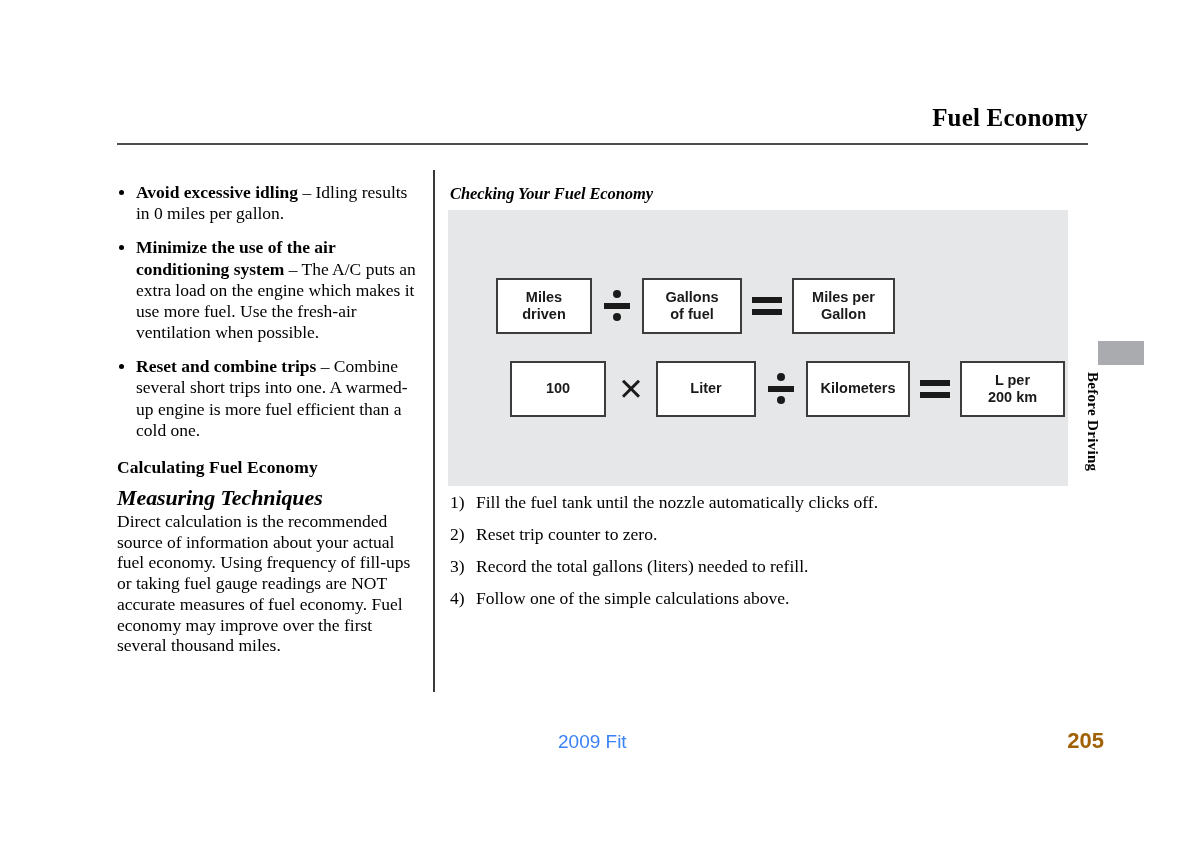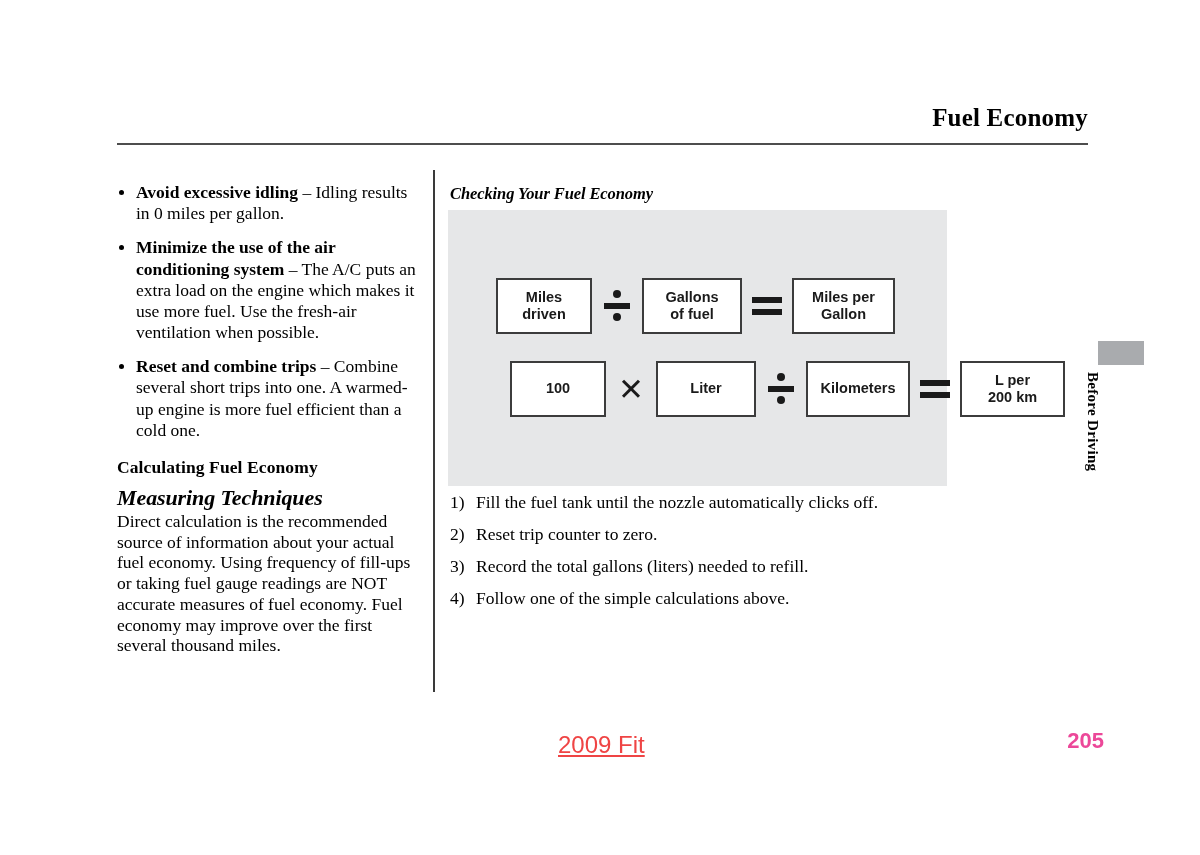--- a/index.html
+++ b/index.html
@@ -107,21 +107,21 @@
     top: 184px;
     font-size: 16.5px;
     font-weight: bold;
     font-style: italic;
     letter-spacing: -0.1px;
   }
   .figure-panel {
     position: absolute;
     left: 448px;
     top: 210px;
-    width: 499px;
+    width: 620px;
     height: 276px;
     background: #e6e7e8;
   }
 
   .eq-row {
     position: absolute;
     display: flex;
     align-items: center;
   }
   .eq-row.row1 { left: 48px; top: 68px; }
@@ -241,32 +241,31 @@
     transform: rotate(90deg);
     letter-spacing: 0.3px;
   }
 
   
   .footer-model {
     position: absolute;
     left: 558px;
     top: 731px;
     font-family: "Liberation Sans", "DejaVu Sans", sans-serif;
-    font-size: 24px;
-    color: #ef4444;
-    text-decoration: underline;
+    font-size: 19px;
+    color: #3b82f6;
   }
   .footer-page {
     position: absolute;
     right: 96px;
     top: 728px;
     font-family: "Liberation Sans", "DejaVu Sans", sans-serif;
     font-size: 22px;
     font-weight: bold;
-    color: #ec4899;
+    color: #a16207;
   }
 </style>
 </head>
 <body>
 
 <div class="page">
 
   <div class="header-title">Fuel Economy</div>
   <div class="header-rule"></div>
 

